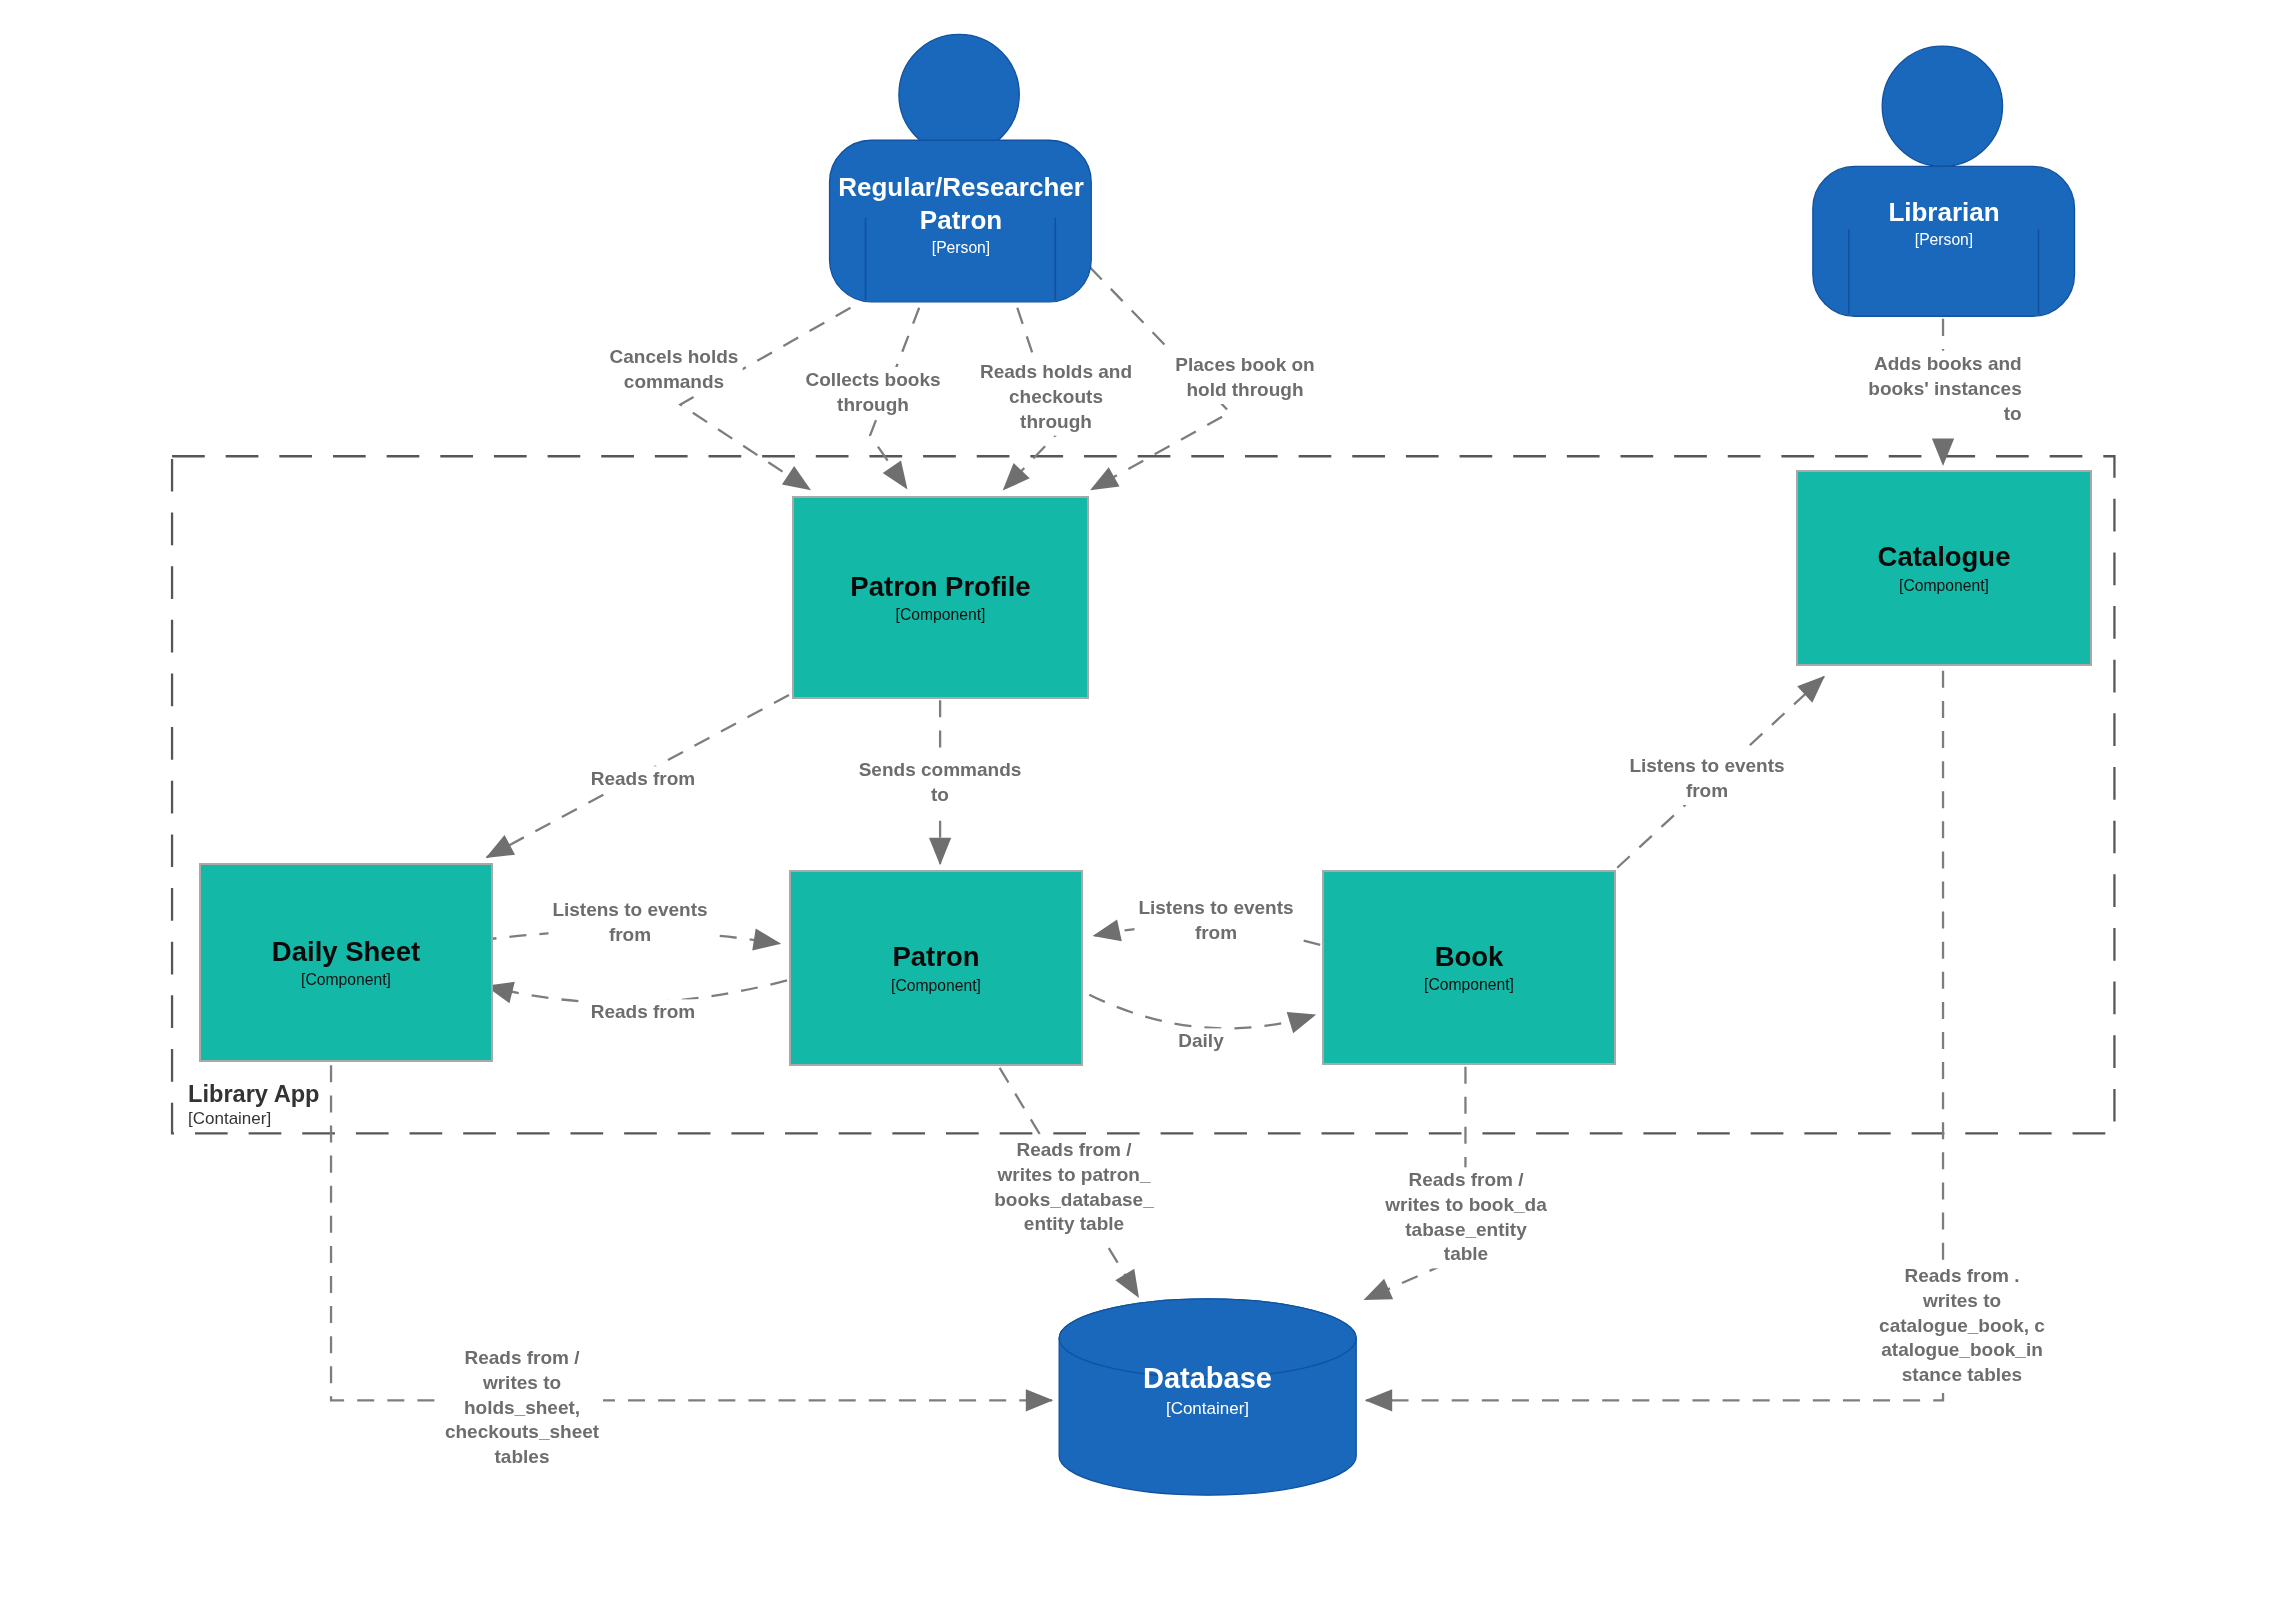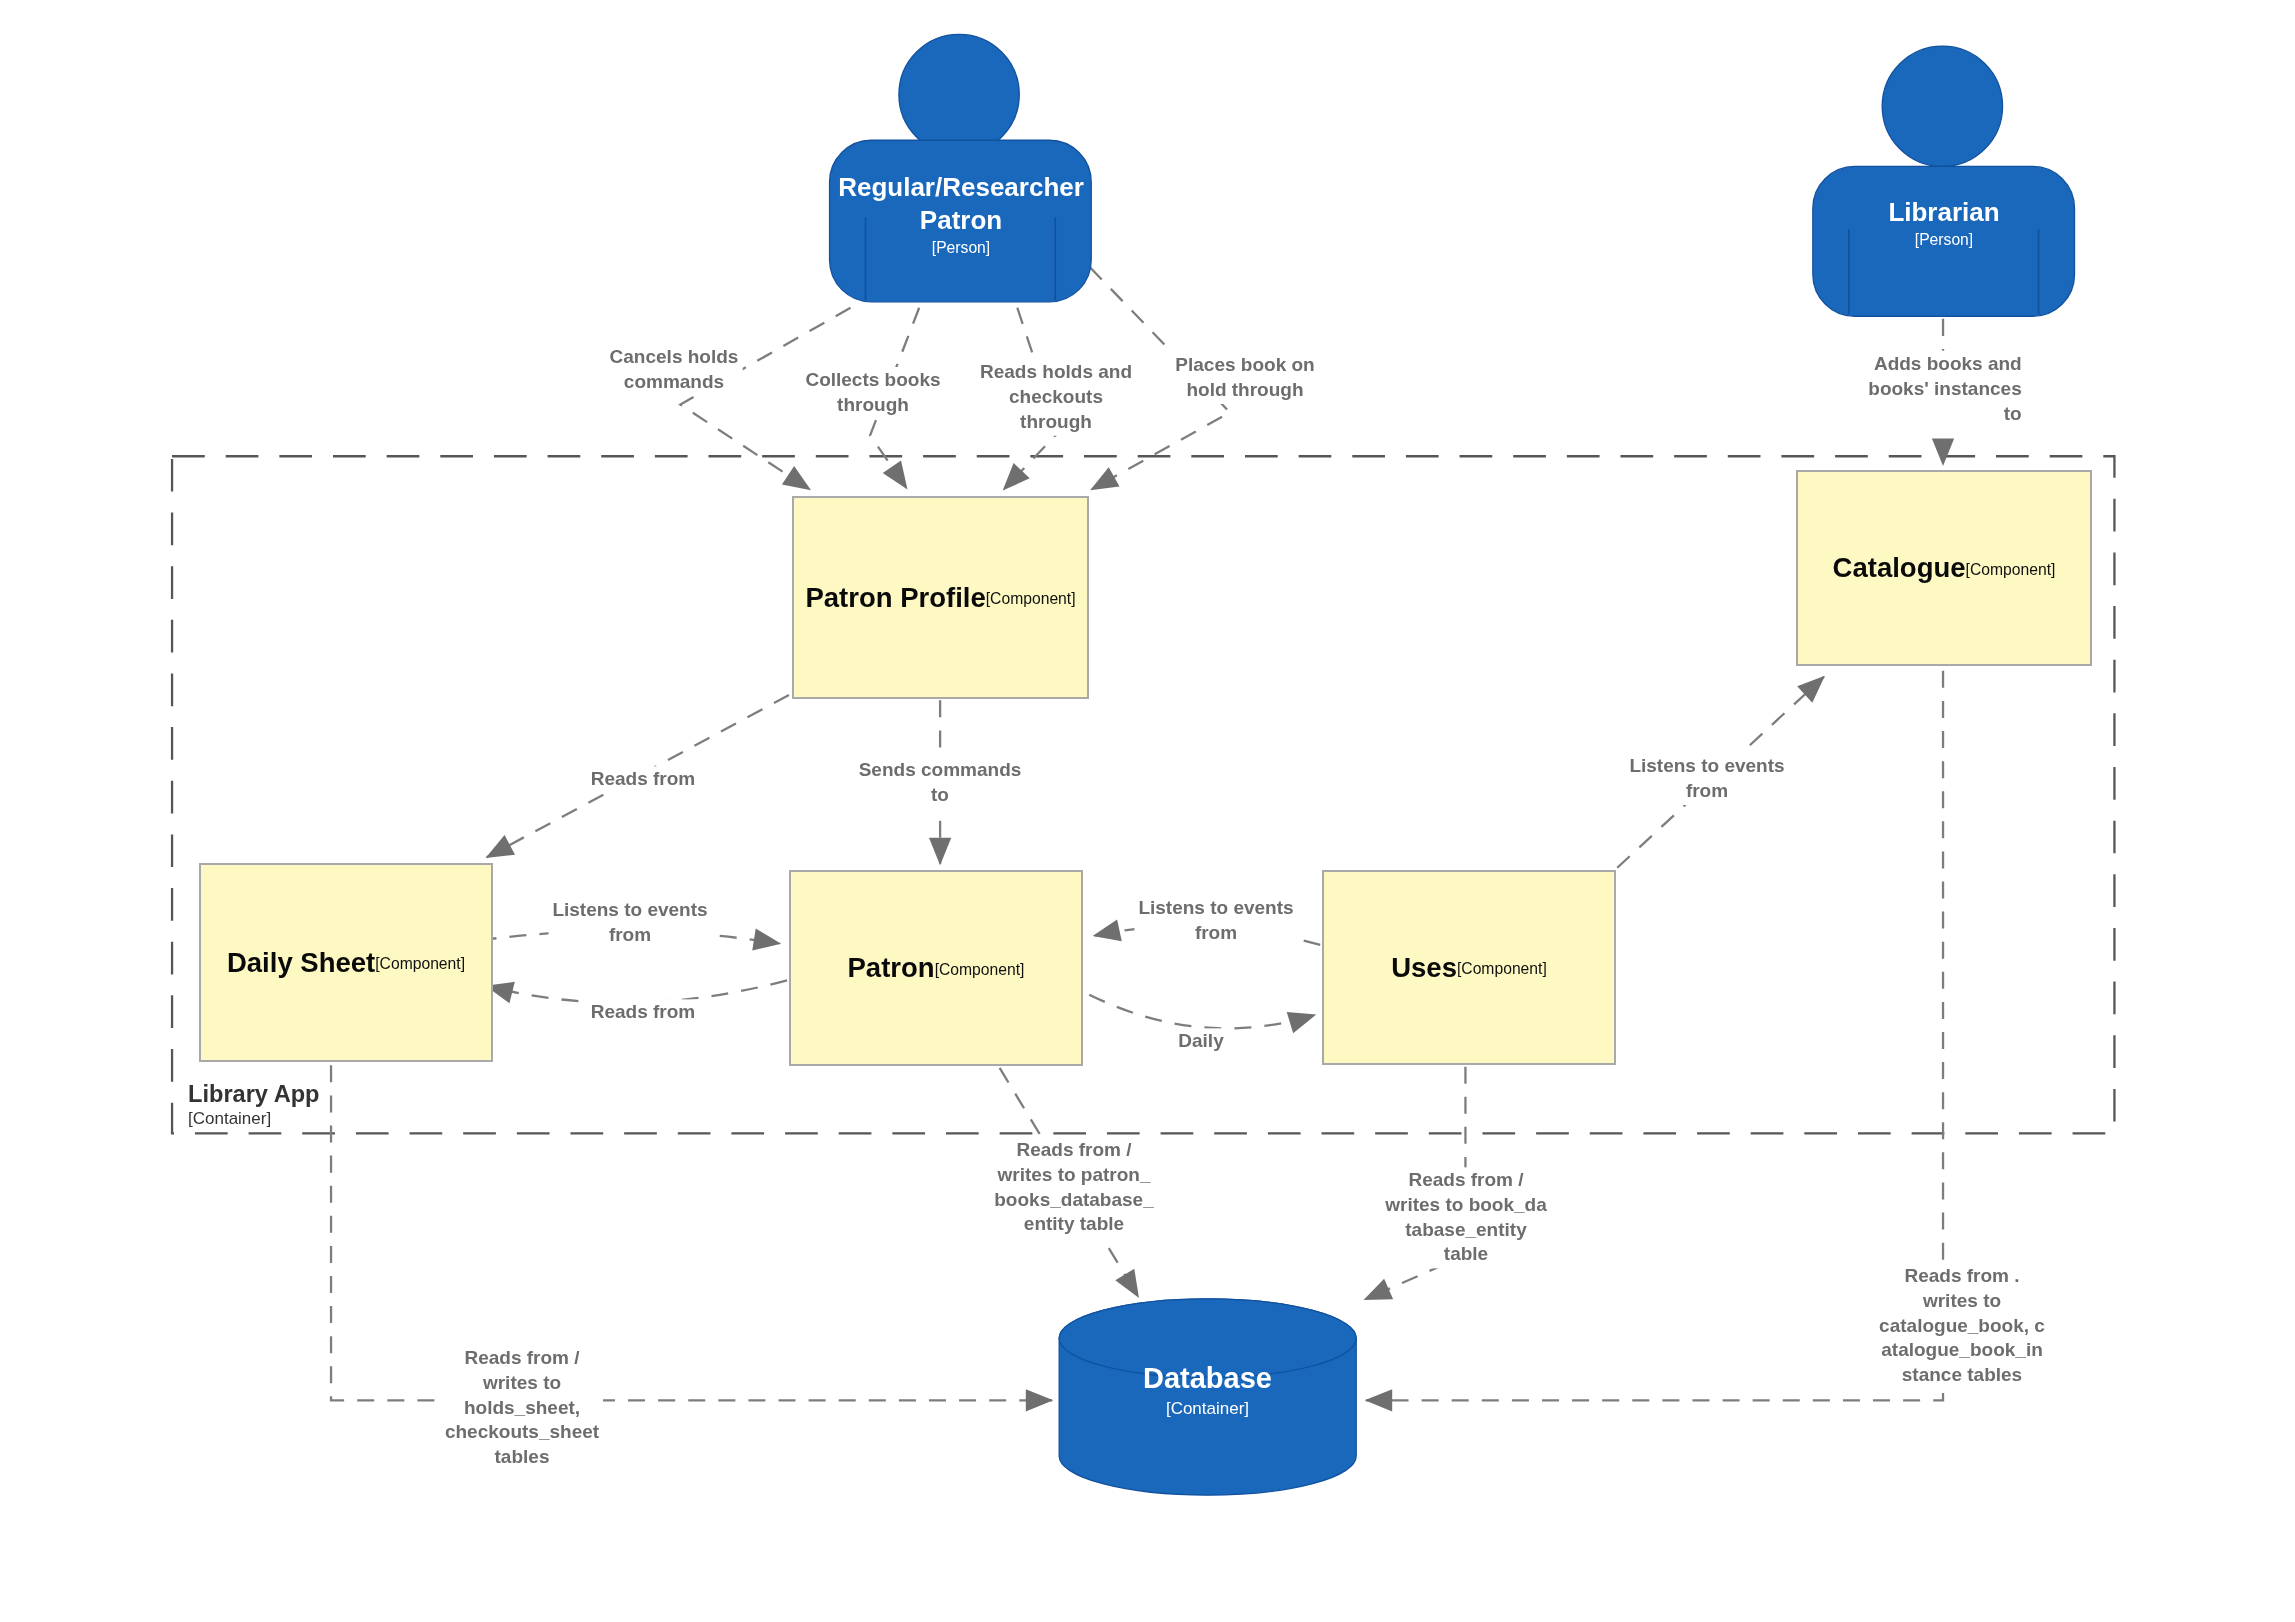--- a/index.html
+++ b/index.html
@@ -7,23 +7,23 @@
     position:relative;
     width:2295px;height:1623px;
     background:#ffffff;
     font-family:"Liberation Sans", sans-serif;
     overflow:hidden;
   }
   .layer{position:absolute;left:0;top:0;width:2295px;height:1623px;}
   
   .node{
     position:absolute;
-    background:#fef9c3;
+    background:#14b8a6;
     border:2px solid #a9a9a9;
-    display:flex;flex-direction:row;align-items:center;justify-content:center;
+    display:flex;flex-direction:column;align-items:center;justify-content:center;
     text-align:center;box-sizing:border-box;
   }
   .node-title{font-size:27.5px;font-weight:bold;color:#0a0a0a;line-height:1.15;}
   .node-sub{font-size:15.7px;color:#111111;margin-top:3.9px;}
   
   .overlay-label{
     position:absolute;display:flex;flex-direction:column;align-items:center;
     text-align:center;color:#ffffff;pointer-events:none;
   }
   .person-name{font-size:26px;font-weight:bold;line-height:1.25;white-space:pre-line;}
@@ -107,21 +107,21 @@
     <div class="node-title">Daily Sheet</div>
     <div class="node-sub">[Component]</div>
   </div>
 
   <div class="node" style="left:789px;top:870px;width:294px;height:196px;">
     <div class="node-title">Patron</div>
     <div class="node-sub">[Component]</div>
   </div>
 
   <div class="node" style="left:1322px;top:870px;width:294px;height:195px;">
-    <div class="node-title">Uses</div>
+    <div class="node-title">Book</div>
     <div class="node-sub">[Component]</div>
   </div>
 
   <div class="overlay-label" style="left:830px;top:171px;width:262px;">
     <div class="person-name">Regular/Researcher
 Patron</div>
     <div class="person-sub">[Person]</div>
   </div>
 
   <div class="overlay-label" style="left:1813px;top:196px;width:262px;">

